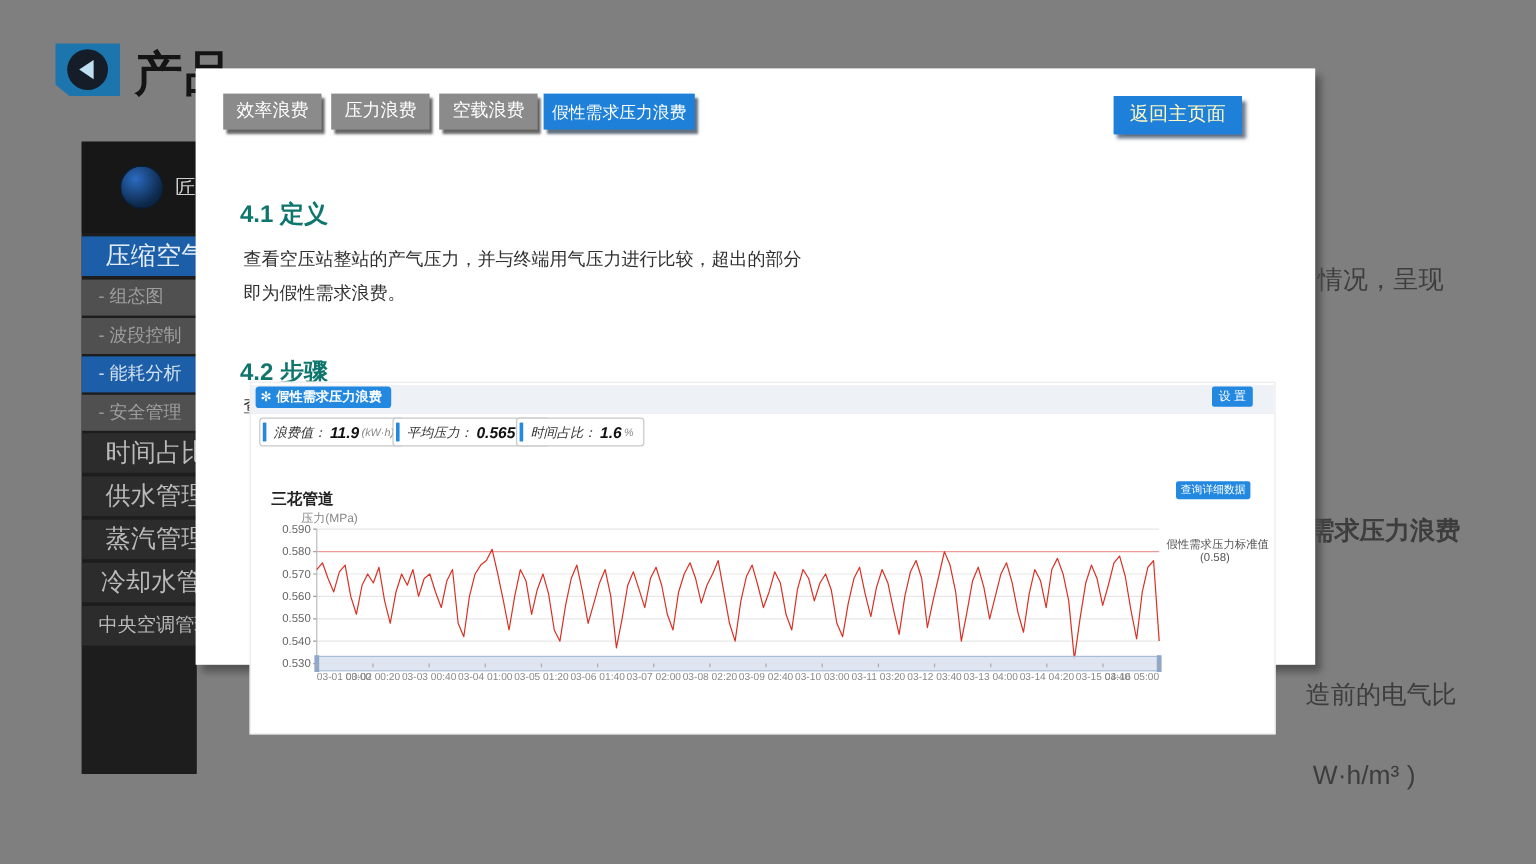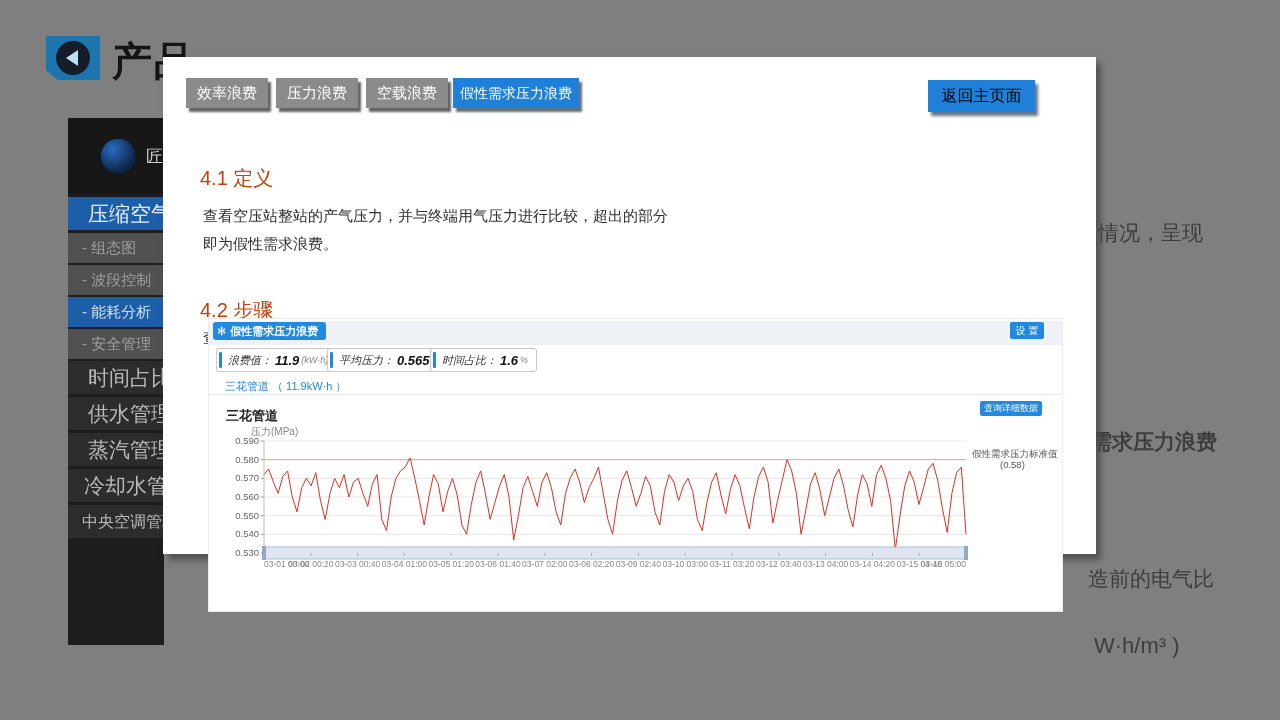--- a/index.html
+++ b/index.html
@@ -32,23 +32,23 @@
   #frag-3 { left:1094px; top:633px; font-size:22px; }
 
   
   .modal { position:absolute; left:163px; top:57px; width:933px; height:497px; background:#ffffff; box-shadow:5px 6px 6px rgba(75,75,75,.85); }
 
   .tab-btn { position:absolute; top:21px; height:30px; line-height:30px; text-align:center; color:#fff; font-size:15px; cursor:pointer; }
   .tab-gray { background:#8b8b8b; box-shadow:3px 4px 2px rgba(72,72,72,.85); width:82px; }
   #tab-0 { left:23px; } #tab-1 { left:113px; } #tab-2 { left:203px; }
   .tab-active { background:#1e80d8; box-shadow:3px 4px 2px rgba(72,88,104,.85); left:290px; width:126px; font-size:14px; }
   .return-btn { position:absolute; left:765px; top:23px; width:107px; height:32px; line-height:32px; text-align:center;
-    background:#1e80d8; color:#000000; font-size:16px; box-shadow:3px 4px 3px rgba(60,80,105,.8); cursor:pointer; }
-
-  .h-sec { position:absolute; left:37px; font-size:20px; font-weight:normal; color:#c2410c; }
+    background:#1e80d8; color:#fef9c3; font-size:16px; box-shadow:3px 4px 3px rgba(60,80,105,.8); cursor:pointer; }
+
+  .h-sec { position:absolute; left:37px; font-size:20px; font-weight:bold; color:#0f766e; }
   #sec1-h { top:108px; } #sec2-h { top:240px; }
   .body-line { position:absolute; left:40px; font-size:15px; color:#303030; white-space:nowrap; }
   #sec1-l1 { top:150px; } #sec1-l2 { top:178px; } #sec2-l1 { top:272px; }
 
   
   .shot { position:absolute; left:45px; top:261px; width:855px; height:294px; background:#fff; border:1px solid #ececec; }
   .shot-head { position:absolute; left:0; top:2px; width:100%; height:24px; background:#eef1f5; }
   .shot-badge { position:absolute; left:4px; top:3px; height:18px; background:#2288e0; border-radius:3px; color:#fff;
     font-size:11px; font-weight:bold; line-height:18px; padding:0 8px 0 4px; display:flex; align-items:center; }
   .shot-badge .bicon { font-size:11px; margin-right:4px; font-weight:normal; }
@@ -140,23 +140,20 @@
       <span class="stat-value">0.565</span>
       <span class="stat-unit">Mpa</span>
     </div>
     <div class="stat-box" id="stat-2">
       <div class="stat-bar"></div>
       <span class="stat-label">时间占比：</span>
       <span class="stat-value">1.6</span>
       <span class="stat-unit">%</span>
     </div>
 
-    <div class="pipe-tab-row">
-      <span class="pipe-tab">三花管道 （ 11.9kW·h ）</span>
-    </div>
 
     <div class="query-btn">查询详细数据</div>
 
     <svg class="chart-svg" id="chart" width="853" height="176" viewBox="0 0 853 176">
         <text x="17" y="13" font-size="13" font-weight="bold" fill="#222">三花管道</text>
         <text x="42" y="28" font-size="10" fill="#888">压力(MPa)</text>
         <line x1="55" y1="34" x2="757" y2="34" stroke="#e7e7e7" stroke-width="1"></line>
         <text x="50" y="37" font-size="9.5" fill="#666" text-anchor="end">0.590</text>
         <line x1="52" y1="34" x2="55" y2="34" stroke="#999"></line>
         <line x1="55" y1="52.6666666666667" x2="757" y2="52.6666666666667" stroke="#ef9a9a" stroke-width="1"></line>

